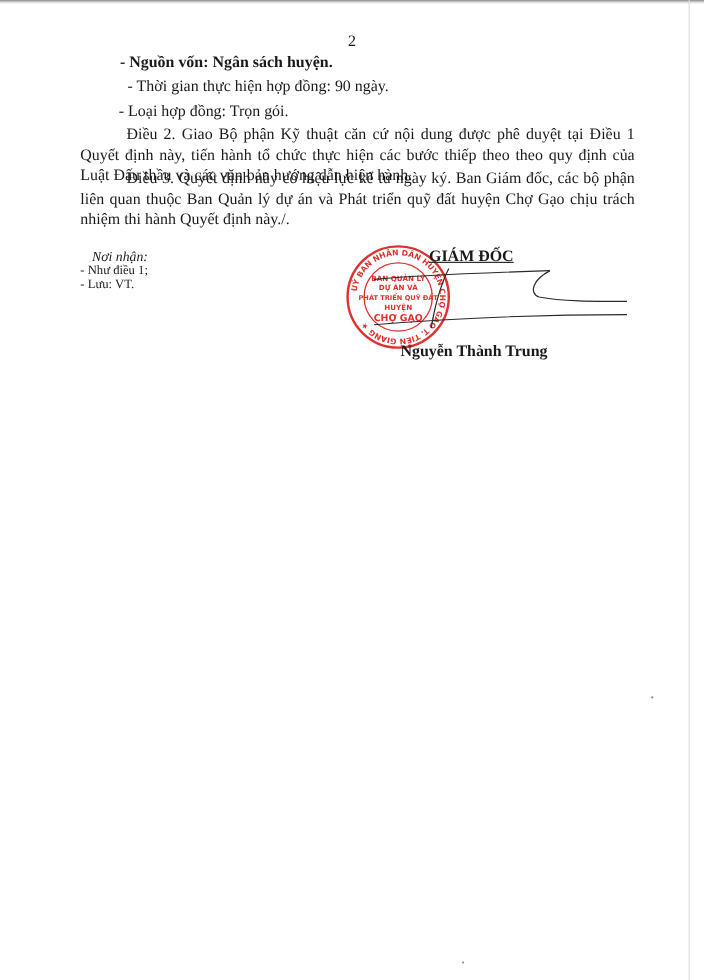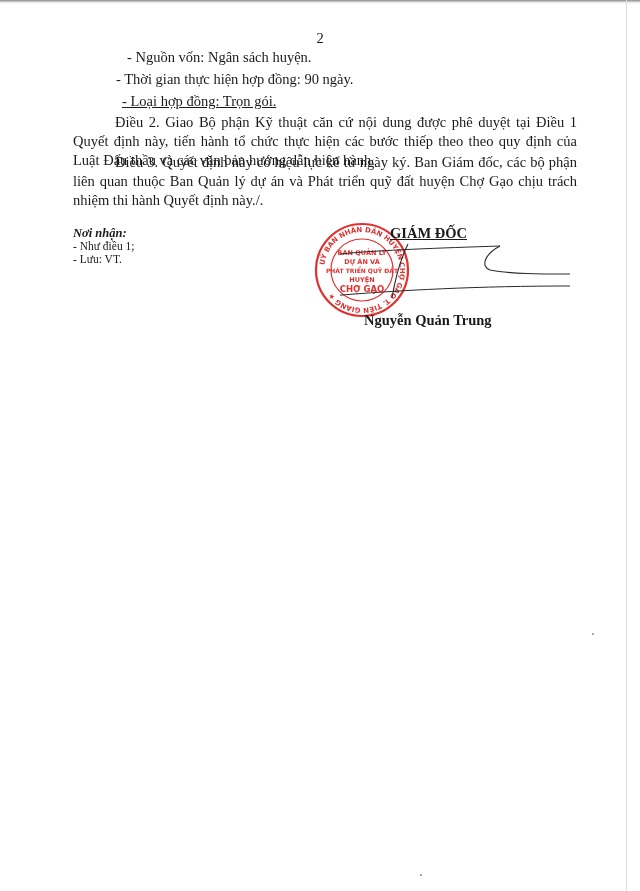--- a/index.html
+++ b/index.html
@@ -27,21 +27,21 @@
   }
   .para {
     position: absolute; left: 73px; width: 504px;
     font-size: 14.5px; line-height: 19px; text-align: justify;
     text-indent: 42px;
   }
   .para b { font-weight: normal; }
   .recipients {
     position: absolute; left: 73px; top: 227px; font-size: 11.5px; line-height: 13px;
   }
-  .recipients .title { font-weight: bold; font-style: italic; font-size: 12.5px; }
+  .recipients .title { font-weight: normal; font-style: italic; font-size: 12.5px; text-align: right; }
   .sign-title {
     position: absolute; left: 390px; top: 225px; font-weight: bold; font-size: 14.5px; text-decoration: underline;
   }
   .sign-name {
     position: absolute; left: 364px; top: 312px; font-weight: bold; font-size: 14.5px;
   }
   .stamp {
     position: absolute; left: 314px; top: 222px; width: 96px; height: 96px;
   }
   .signature {
@@ -50,23 +50,23 @@
   .speck { position: absolute; width: 2px; height: 2px; background: #888; border-radius: 1px; }
 </style>
 </head>
 <body>
 
 <div class="top-shadow"></div>
 <div class="right-edge"></div>
 
 <div class="page-number">2</div>
 
-<div class="line" style="left:127px; top:48px;">- Nguồn vốn: Ngân sách huyện.</div>
+<div class="line" style="left:109px; top:48px;font-weight:bold;">- Nguồn vốn: Ngân sách huyện.</div>
 <div class="line" style="left:116px; top:70px;">- Thời gian thực hiện hợp đồng: 90 ngày.</div>
-<div class="line" style="left:122px; top:92px;text-decoration:underline;">- Loại hợp đồng: Trọn gói.</div>
+<div class="line" style="left:108px; top:92px;">- Loại hợp đồng: Trọn gói.</div>
 
 <div class="para" style="top:113px;">
   <b>Điều 2.</b><span> Giao Bộ phận Kỹ thuật căn cứ nội dung được phê duyệt tại Điều 1 Quyết định này, tiến hành tổ chức thực hiện các bước thiếp theo theo quy định của Luật Đấu thầu và các văn bản hướng dẫn hiện hành.</span>
 </div>
 
 <div class="para" style="top:153px;">
   <b>Điều 3.</b><span> Quyết định này có hiệu lực kể từ ngày ký. Ban Giám đốc, các bộ phận liên quan thuộc Ban Quản lý dự án và Phát triển quỹ đất huyện Chợ Gạo chịu trách nhiệm thi hành Quyết định này./.</span>
 </div>
 
 <div class="recipients">
@@ -95,16 +95,16 @@
 
 <div class="sign-title">GIÁM ĐỐC</div>
 
 <svg class="signature" viewBox="0 0 230 60">
   <path d="M0,14 C40,10 100,8 160,6" fill="none" stroke="#2a2a2a" stroke-width="1"></path>
   <path d="M68,4 C60,20 55,40 52,58" fill="none" stroke="#2a2a2a" stroke-width="1.1"></path>
   <path d="M160,6 C145,14 140,26 150,30 C170,34 200,34 230,34" fill="none" stroke="#2a2a2a" stroke-width="1.1"></path>
   <path d="M-10,56 C60,50 140,46 230,46" fill="none" stroke="#2a2a2a" stroke-width="1"></path>
 </svg>
 
-<div class="sign-name">Nguyễn Quản Trung</div>
+<div class="sign-name">Nguyễn Thành Trung</div>
 
 <div class="speck" style="left:592px; top:633px;"></div>
 <div class="speck" style="left:420px; top:874px;"></div>
 
 </body></html>

